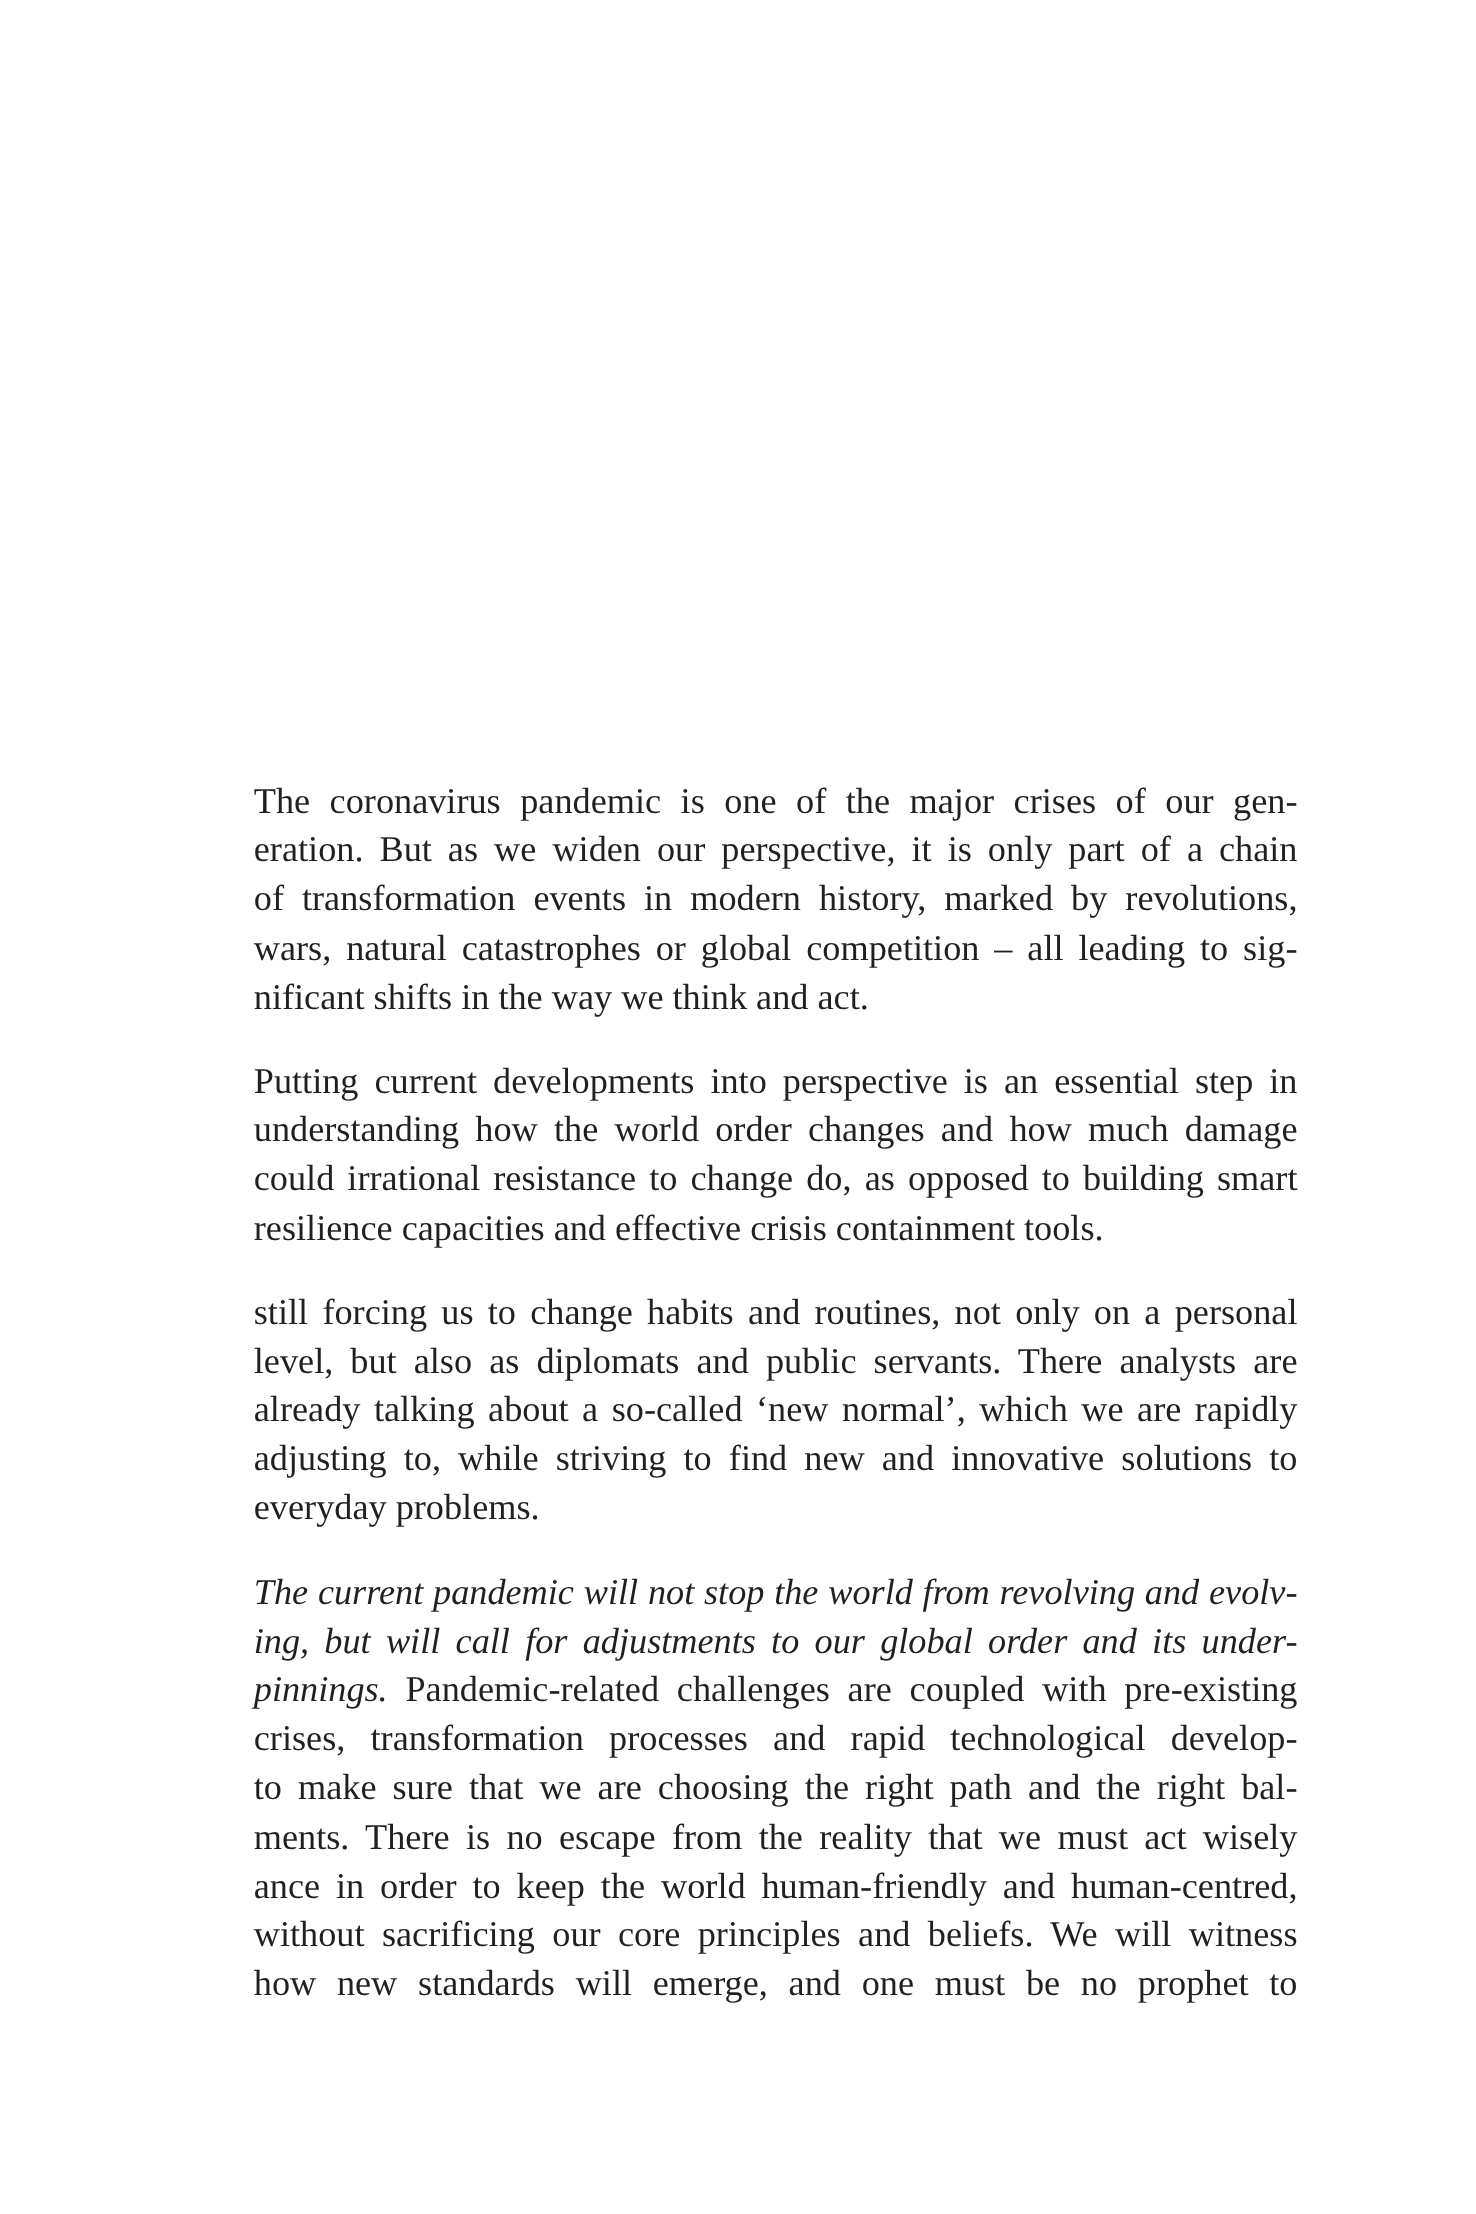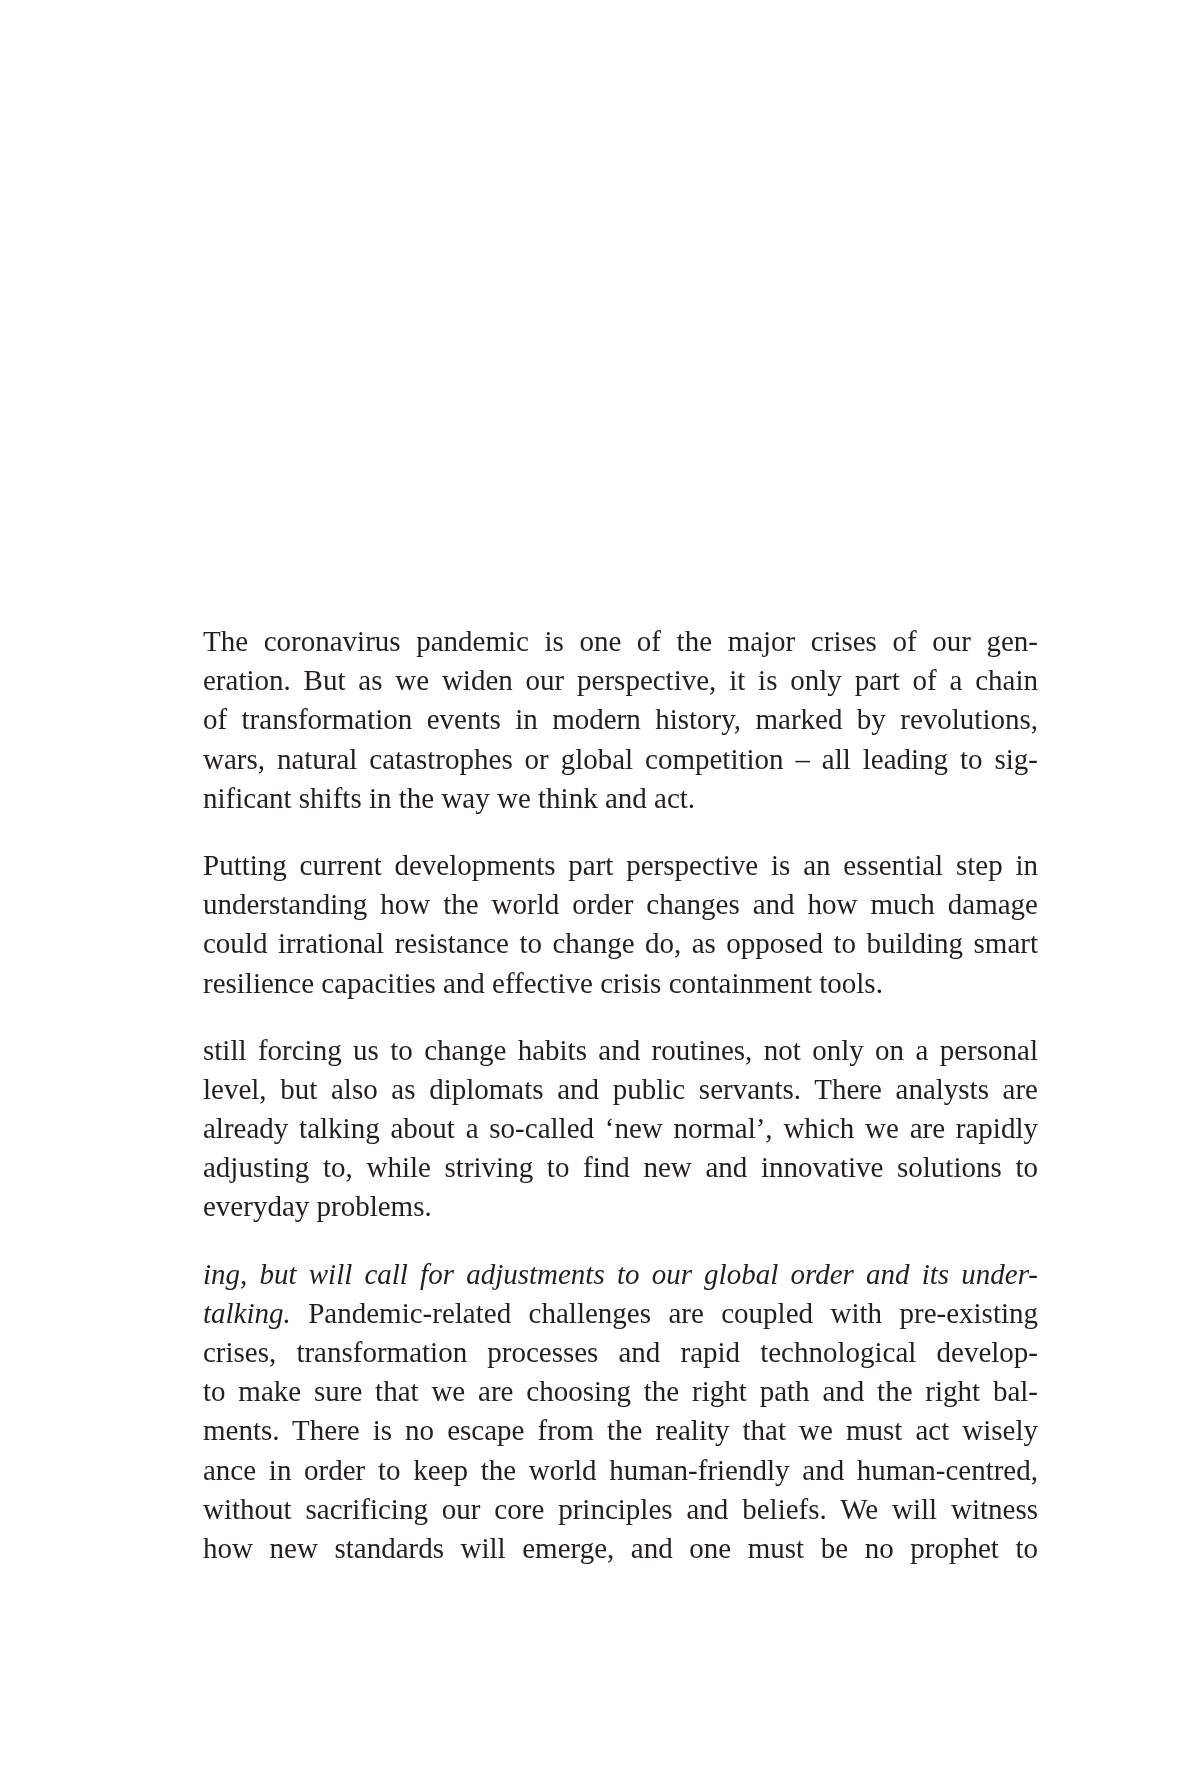--- a/index.html
+++ b/index.html
@@ -53,37 +53,38 @@
 
     <div class="para">
       <span class="line">The coronavirus pandemic is one of the major crises of our gen-</span>
       <span class="line">eration. But as we widen our perspective, it is only part of a chain</span>
       <span class="line">of transformation events in modern history, marked by revolutions,</span>
       <span class="line">wars, natural catastrophes or global competition – all leading to sig-</span>
       <span class="line last">nificant shifts in the way we think and act.</span>
     </div>
 
     <div class="para">
-      <span class="line">Putting current developments part perspective is an essential step in</span>
+      <span class="line">Putting current developments into perspective is an essential step in</span>
       <span class="line">understanding how the world order changes and how much damage</span>
       <span class="line">could irrational resistance to change do, as opposed to building smart</span>
       <span class="line last">resilience capacities and effective crisis containment tools.</span>
     </div>
 
     <div class="para">
       <span class="line">still forcing us to change habits and routines, not only on a personal</span>
       <span class="line">level, but also as diplomats and public servants. There analysts are</span>
       <span class="line">already talking about a so-called ‘new normal’, which we are rapidly</span>
       <span class="line">adjusting to, while striving to find new and innovative solutions to</span>
       <span class="line last">everyday problems.</span>
     </div>
 
     <div class="para">
+      <span class="line it">The current pandemic will not stop the world from revolving and evolv-</span>
       <span class="line it">ing, but will call for adjustments to our global order and its under-</span>
-      <span class="line"><span class="it">talking.</span><span> Pandemic-related challenges are coupled with pre-existing</span></span>
+      <span class="line"><span class="it">pinnings.</span><span> Pandemic-related challenges are coupled with pre-existing</span></span>
       <span class="line">crises, transformation processes and rapid technological develop-</span>
       <span class="line">to make sure that we are choosing the right path and the right bal-</span>
       <span class="line">ments. There is no escape from the reality that we must act wisely</span>
       <span class="line">ance in order to keep the world human-friendly and human-centred,</span>
       <span class="line">without sacrificing our core principles and beliefs. We will witness</span>
       <span class="line">how new standards will emerge, and one must be no prophet to</span>
     </div>
 
   </div>
 </div>

